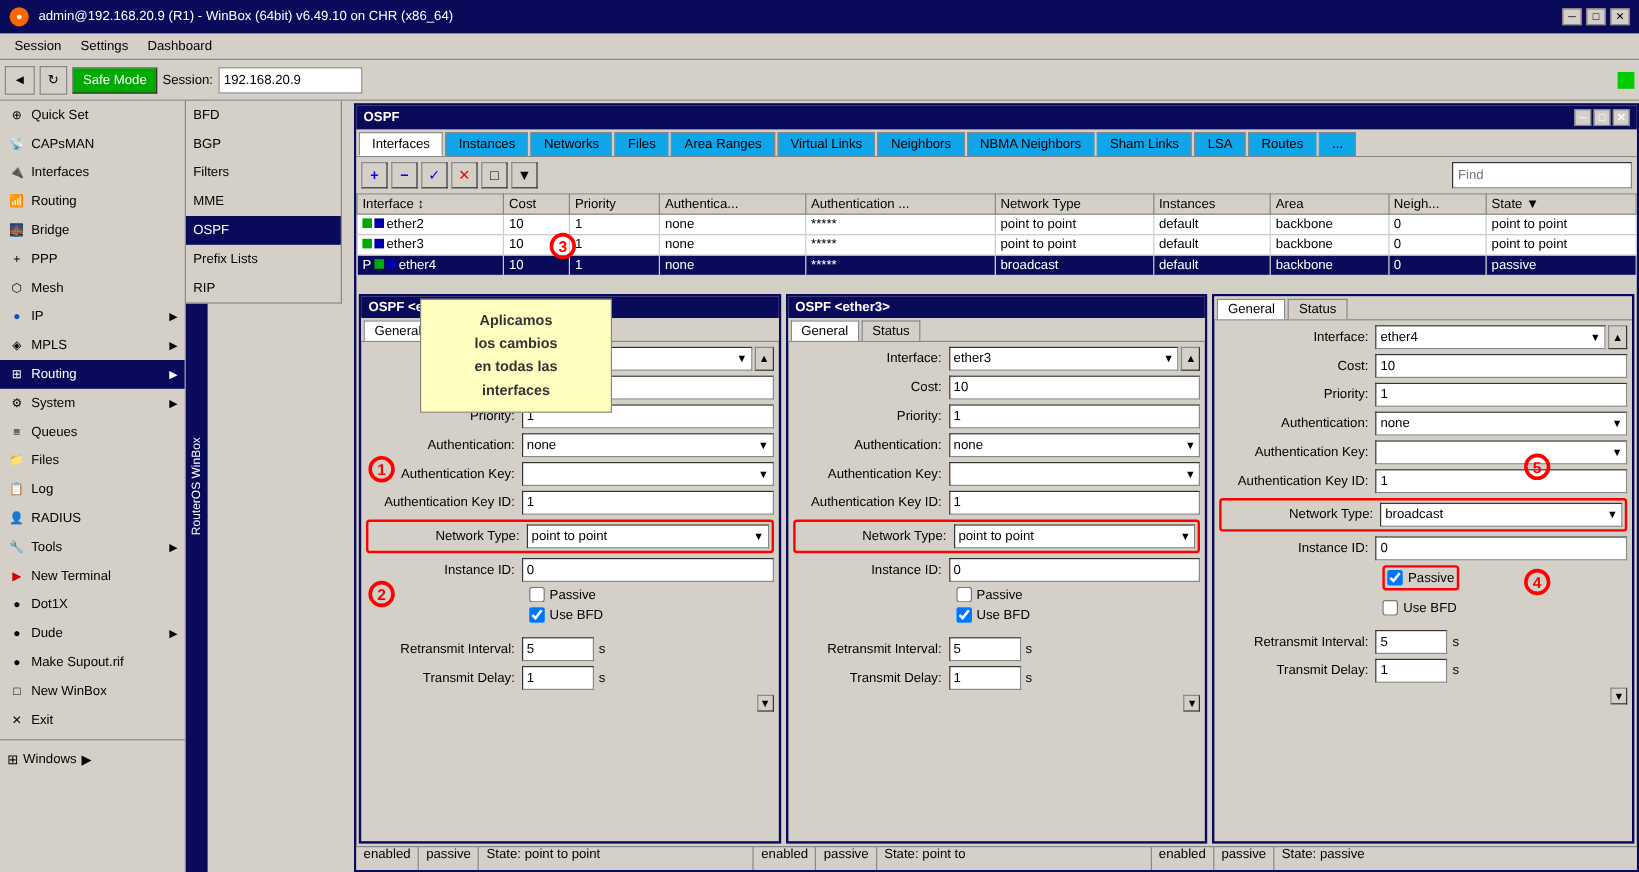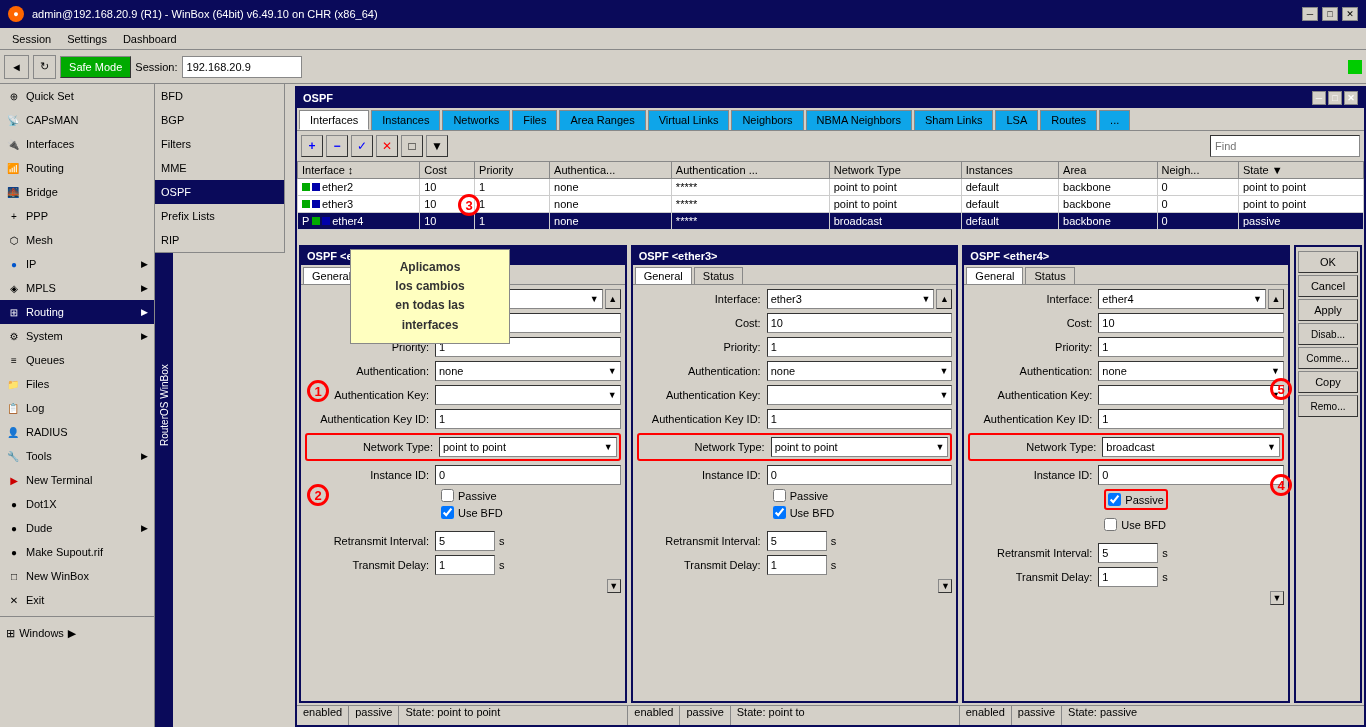--- a/index.html
+++ b/index.html
@@ -500,23 +500,20 @@
               <input class="form-input" value="1" style="flex: 0 0 auto; width: 60px;">
               <span style="margin-left:4px;">s</span>
             </div>
             <div style="display:flex;justify-content:flex-end;margin-top:4px;">
               <button style="width:14px;height:14px;border:1px outset #888;background:#d4d0c8;cursor:pointer;font-size:9px;">▼</button>
             </div>
           </div>
         </div>
 
         <div style="flex:1; background:#d4d0c8; border:2px solid #0a0a5a; margin:2px; display:flex; flex-direction:column; min-width:0;">
-          <div class="sub-window-title">
-            <span>OSPF &lt;ether4&gt;</span>
-          </div>
           <div class="sub-tabs">
             <div class="sub-tab active">General</div>
             <div class="sub-tab">Status</div>
           </div>
           <div style="flex:1; overflow-y:auto; padding:4px;">
             <div class="form-row">
               <span class="form-label">Interface:</span>
               <div class="form-select" style="flex:1;display:flex;align-items:center;border:1px inset #888;background:white;height:20px;padding:0 3px;">
                 <span>ether4</span>
                 <span class="form-select-arrow">▼</span>
@@ -579,29 +576,20 @@
               <span class="form-label">Transmit Delay:</span>
               <input class="form-input" value="1" style="flex: 0 0 auto; width: 60px;">
               <span style="margin-left:4px;">s</span>
             </div>
             <div style="display:flex;justify-content:flex-end;margin-top:4px;">
               <button style="width:14px;height:14px;border:1px outset #888;background:#d4d0c8;cursor:pointer;font-size:9px;">▼</button>
             </div>
           </div>
         </div>
 
-        <div style="width:68px; display:flex; flex-direction:column; gap:2px; padding:4px 2px; background:#d4d0c8; border:2px solid #0a0a5a; margin:2px;">
-          <button class="right-btn">OK</button>
-          <button class="right-btn">Cancel</button>
-          <button class="right-btn">Apply</button>
-          <button class="right-btn" style="font-size:10px;">Disab...</button>
-          <button class="right-btn" style="font-size:10px;">Comme...</button>
-          <button class="right-btn">Copy</button>
-          <button class="right-btn" style="font-size:10px;">Remo...</button>
-        </div>
       </div>
 
       <div style="position:absolute; bottom:0; left:0; right:0; height:20px; display:flex; border-top:1px solid #888; background:#d4d0c8;">
         <div style="flex:1; display:flex; border-right:1px solid #888;">
           <span style="padding:0 6px;border-right:1px solid #888;font-size:11px;">enabled</span>
           <span style="padding:0 6px;border-right:1px solid #888;font-size:11px;">passive</span>
           <span style="padding:0 6px;font-size:11px;">State: point to point</span>
         </div>
         <div style="flex:1; display:flex; border-right:1px solid #888;">
           <span style="padding:0 6px;border-right:1px solid #888;font-size:11px;">enabled</span>

